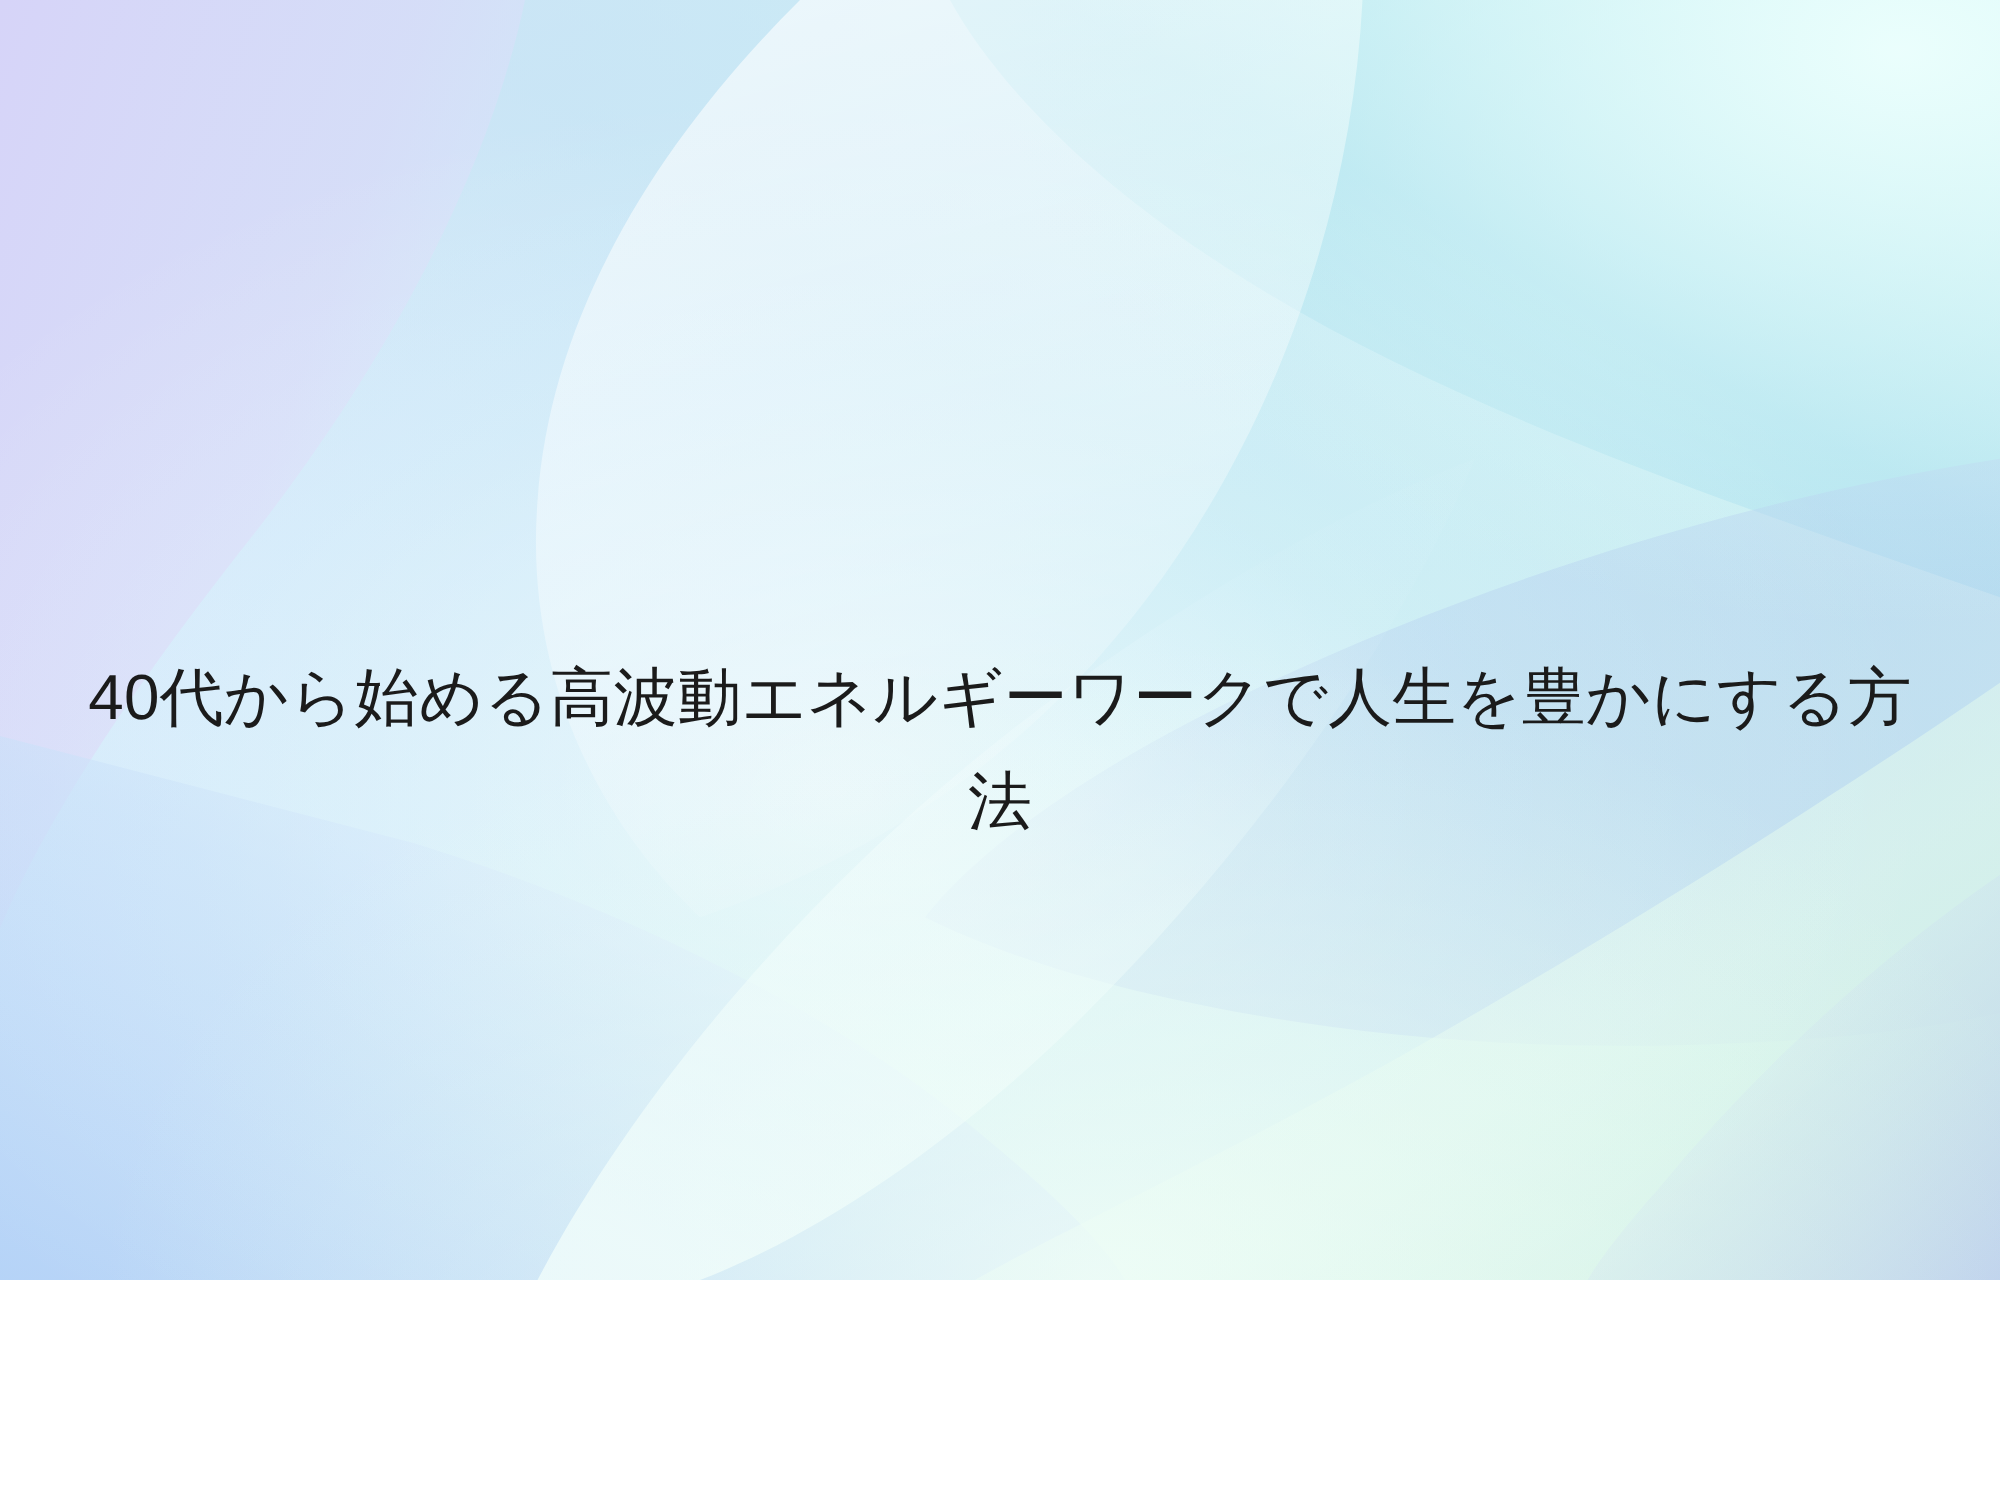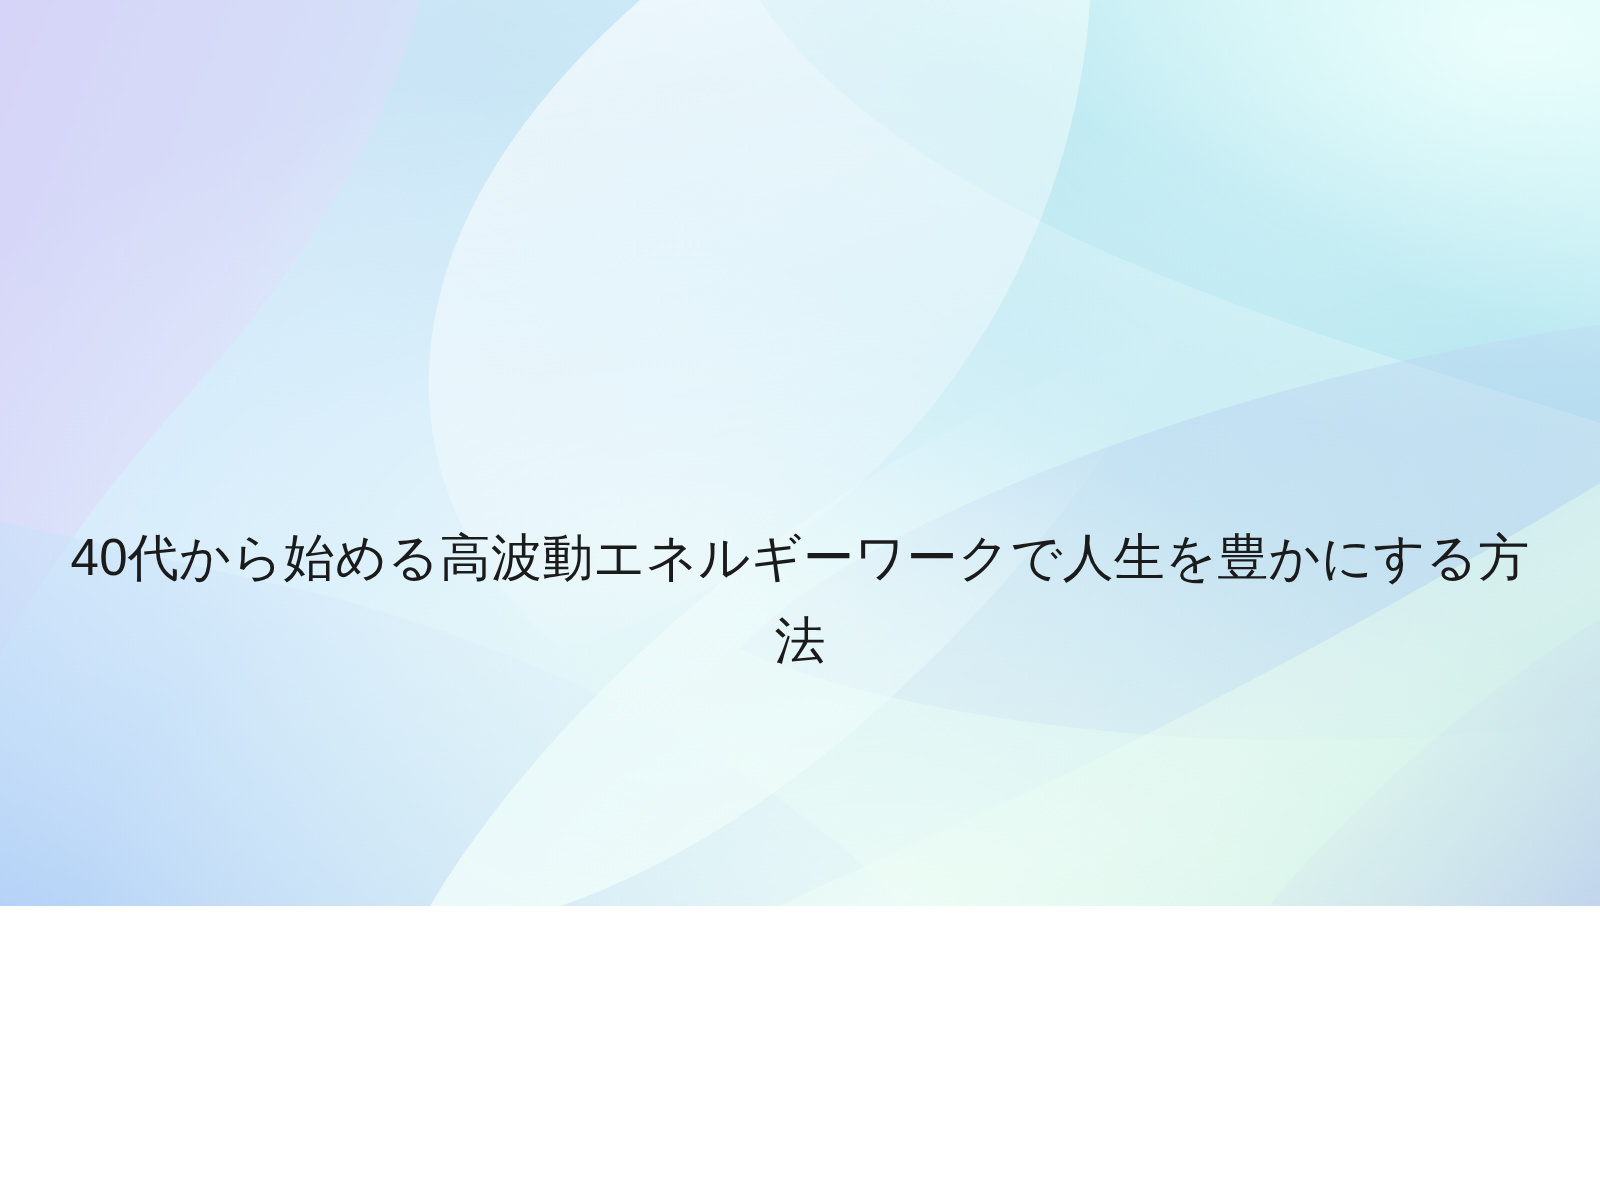--- a/index.html
+++ b/index.html
@@ -9,21 +9,21 @@
     background: #ffffff;
   }
   body {
     font-family: "Liberation Sans", "DejaVu Sans", sans-serif;
   }
 
   
   #stage {
     position: relative;
     width: 1600px;
-    height: 906px;
+    height: 1024px;
     overflow: hidden;
     background: #f0abfc;
   }
 
   #bg-canvas {
     position: absolute;
     inset: 0;
     width: 100%;
     height: 100%;
     display: block;

